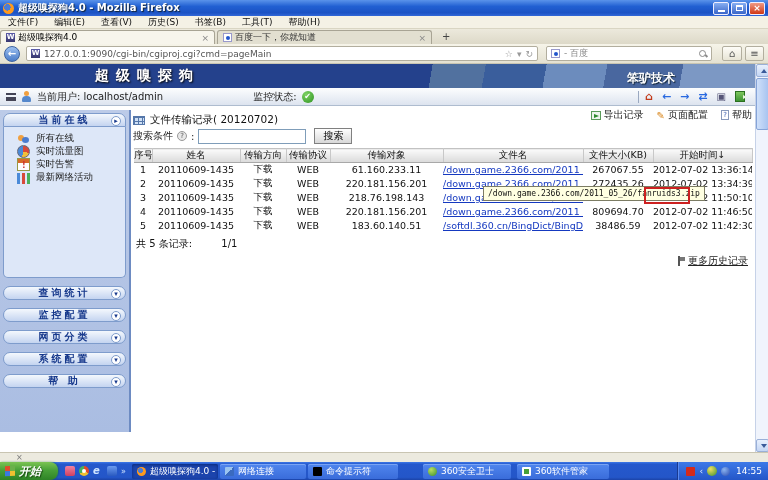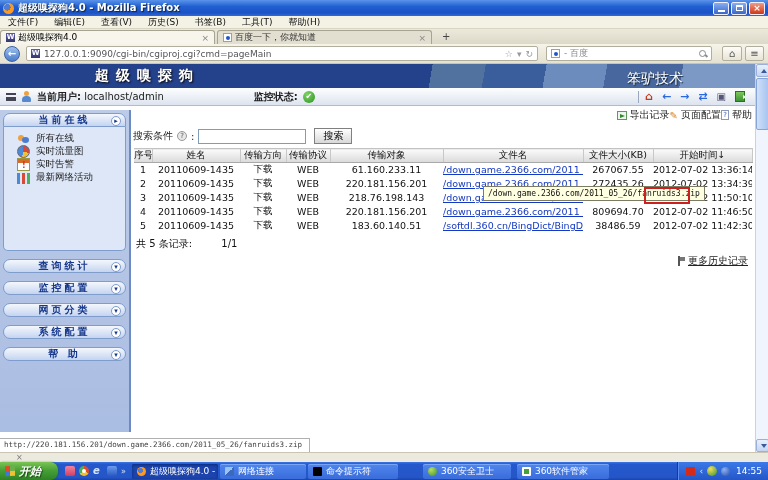--- a/index.html
+++ b/index.html
@@ -68,67 +68,67 @@
     border-radius:2px; background:linear-gradient(#fdfcf7,#e8e5d6); text-align:center; font-size:10px;
     line-height:14px; color:#555; }
 
   
   .page { position:absolute; top:64px; left:0; width:768px; height:388px; background:#fff; overflow:hidden;padding-left:41px; }
 
   .banner { position:absolute; top:0; left:0; width:755px; height:24px; overflow:hidden;
     background:linear-gradient(100deg,#24418c 0 57%,#51719f 57% 64%,#3a5e9c 64% 72%,#6c8cbd 72% 80%,#49679f 80% 90%,#7c98c4 90% 100%); }
   .banner .apptitle { position:absolute; left:95px; top:3px; color:#fff; font-size:14px; font-weight:bold;
     letter-spacing:7px; text-shadow:1px 1px 2px #000, 0 0 1px #88a; }
-  .banner .brand { position:absolute; left:627px; top:6px; color:#fff; font-size:14px; font-weight:normal;
+  .banner .brand { position:absolute; left:627px; top:6px; color:#fff; font-size:12px; font-weight:bold;
     text-shadow:1px 1px 1px #123; }
 
   .userbar { position:absolute; top:24px; left:0; width:755px; height:18px;
     background:linear-gradient(#fcfdfe,#dde4ef); border-bottom:1px solid #aebccf;
     display:flex; align-items:center; font-size:10px; color:#222; }
   .hamb { width:10px; height:8px; margin:0 4px 0 6px;
     border-top:2px solid #445; border-bottom:2px solid #445; position:relative; }
   .hamb::after { content:""; position:absolute; top:2px; left:0; right:0; height:2px; background:#445; }
   .person { width:12px; height:12px; position:relative; margin-right:5px; }
   .person::before { content:""; position:absolute; left:3.5px; top:0.5px; width:5px; height:5px;
     border-radius:50%; background:#f0a040; }
   .person::after { content:""; position:absolute; left:1.5px; top:5.5px; width:9px; height:6px;
     border-radius:4px 4px 1px 1px; background:#5588cc; }
-  .userbar b { font-weight:bold; }
+  .userbar b { font-weight:normal; }
   .check { width:12px; height:12px; border-radius:50%; background:radial-gradient(circle at 35% 30%,#7ed364,#2f9322);
     color:#fff; font-size:8px; line-height:12px; text-align:center; margin-left:5px; }
   .ub-sep { width:1px; height:12px; background:#9aa8c0; margin:0 6px; }
   .ub-icons { display:flex; align-items:center; gap:9px; margin-right:10px; font-size:11px; }
   .ico-home { color:#c23a1a; font-weight:bold; }
   .ico-arrow { color:#2a6ae0; font-weight:bold; }
   .ico-mon { color:#557; font-size:10px; }
   .ico-exit { display:inline-block; width:10px; height:11px; background:linear-gradient(#7dc75e,#3d9333);
     border:1px solid #2a7020; position:relative; }
   .ico-exit::after { content:""; position:absolute; right:-3px; top:3px; border-left:4px solid #e8f5e0;
     border-top:2.5px solid transparent; border-bottom:2.5px solid transparent; }
 
-  .toolbar2 { position:absolute; top:44px; right:16px; display:flex; font-size:10px;
+  .toolbar2 { position:absolute; top:44px; right:16px; display:flex; gap:13px; font-size:10px;
     color:#222; align-items:flex-start; }
   .toolbar2 .titem { display:flex; align-items:center; gap:3px; }
   .ico-export { display:inline-block; width:10px; height:9px; background:#eef5ee; border:1px solid #5a9a5a; position:relative; }
   .ico-export::after { content:""; position:absolute; left:2px; top:2px; border-left:5px solid #2e8b2e;
     border-top:2.5px solid transparent; border-bottom:2.5px solid transparent; }
   .ico-pencil { color:#d98820; font-size:10px; }
   .ico-doc { display:inline-block; width:8px; height:10px; background:#fff; border:1px solid #8899bb;
     color:#3355aa; font-size:7px; line-height:9px; text-align:center; }
 
   
   .sidebar { position:absolute; top:46px; left:0; width:131px; height:322px;
     background:linear-gradient(#bccbe8,#aabde2); border-right:2px solid #6d8bc2; padding:3px 3px 0 3px; }
   .panel-hd { height:14px; border:1px solid #7e9ccc; border-radius:7px 7px 0 0;
     background:linear-gradient(#f4f8fd,#c4d4f0); display:flex; align-items:center;
     font-size:10px; font-weight:bold; color:#17398c; position:relative; }
   .panel-hd .hd-lbl { flex:1; text-align:center; letter-spacing:3px; }
   .panel-hd .hd-btn { position:absolute; right:4px; top:1.5px; width:10px; height:10px; border-radius:50%;
     background:#fff; border:1px solid #7e9ccc; color:#17398c; font-size:7px; line-height:9px; text-align:center; }
-  .panel-bd { height:124px; background:#dde7f8; border:1px solid #7e9ccc; border-top:none;
+  .panel-bd { height:151px; background:#dde7f8; border:1px solid #7e9ccc; border-top:none;
     border-radius:0 0 5px 5px; padding-top:5px; }
   .sb-item { display:flex; align-items:center; gap:6px; height:13px; padding-left:13px;
     font-size:9.5px; color:#222; }
   .collapsed { height:14px; margin-top:8px; border-radius:7px; border:1px solid #7e9ccc;
     background:linear-gradient(#f4f8fd,#c4d4f0); display:flex; align-items:center; position:relative;
     font-size:10px; font-weight:bold; color:#17398c; }
   .collapsed .hd-lbl { flex:1; text-align:center; letter-spacing:3px; }
   .collapsed .hd-btn { position:absolute; right:4px; top:1.5px; width:10px; height:10px; border-radius:50%;
     background:#fff; border:1px solid #7e9ccc; color:#17398c; font-size:7px; line-height:9px; text-align:center; }
 
@@ -388,20 +388,24 @@
       <div class="collapsed">
         <span class="hd-lbl">系统配置</span>
         <span class="hd-btn">▾</span>
       </div>
       <div class="collapsed">
         <span class="hd-lbl">帮 助</span>
         <span class="hd-btn">▾</span>
       </div>
     </div>
 
+    <div class="m-title">
+      <span class="ico-table"></span>
+      <span>文件传输记录( 20120702)</span>
+    </div>
 
     <div class="m-search">
       <span>搜索条件</span>
       <span class="helpq">?</span>
       <span>:</span>
       <input class="s-input" type="text" style="">
       <button class="s-btn">搜索</button>
     </div>
 
     <table class="rec">
@@ -493,21 +497,20 @@
 
     <div class="tooltip">/down.game.2366.com/2011_05_26/fanruids3.zip</div>
     <div class="redbox"></div>
 
     <div class="pscroll">
       <span class="sc-btn sc-up"></span>
       <span class="sc-thumb"></span>
       <span class="sc-btn sc-dn"></span>
     </div>
 
-    <div class="statuspopup">http://220.181.156.201/down.game.2366.com/2011_05_26/fanruids3.zip</div>
   </div>
 
   <div class="addonbar">
     <span>×</span>
   </div>
 
   <div class="taskbar">
     <div class="startbtn">
       <span class="winflag">
           <i></i>

